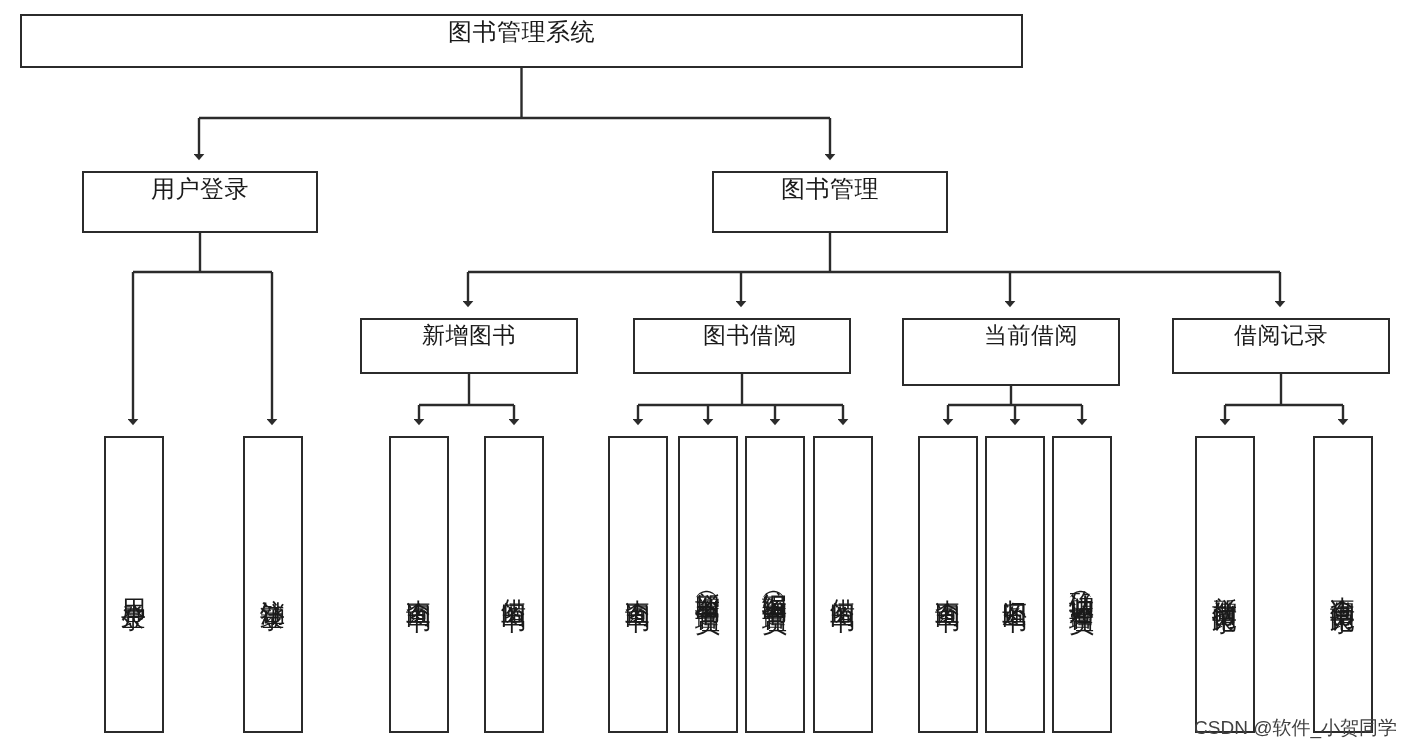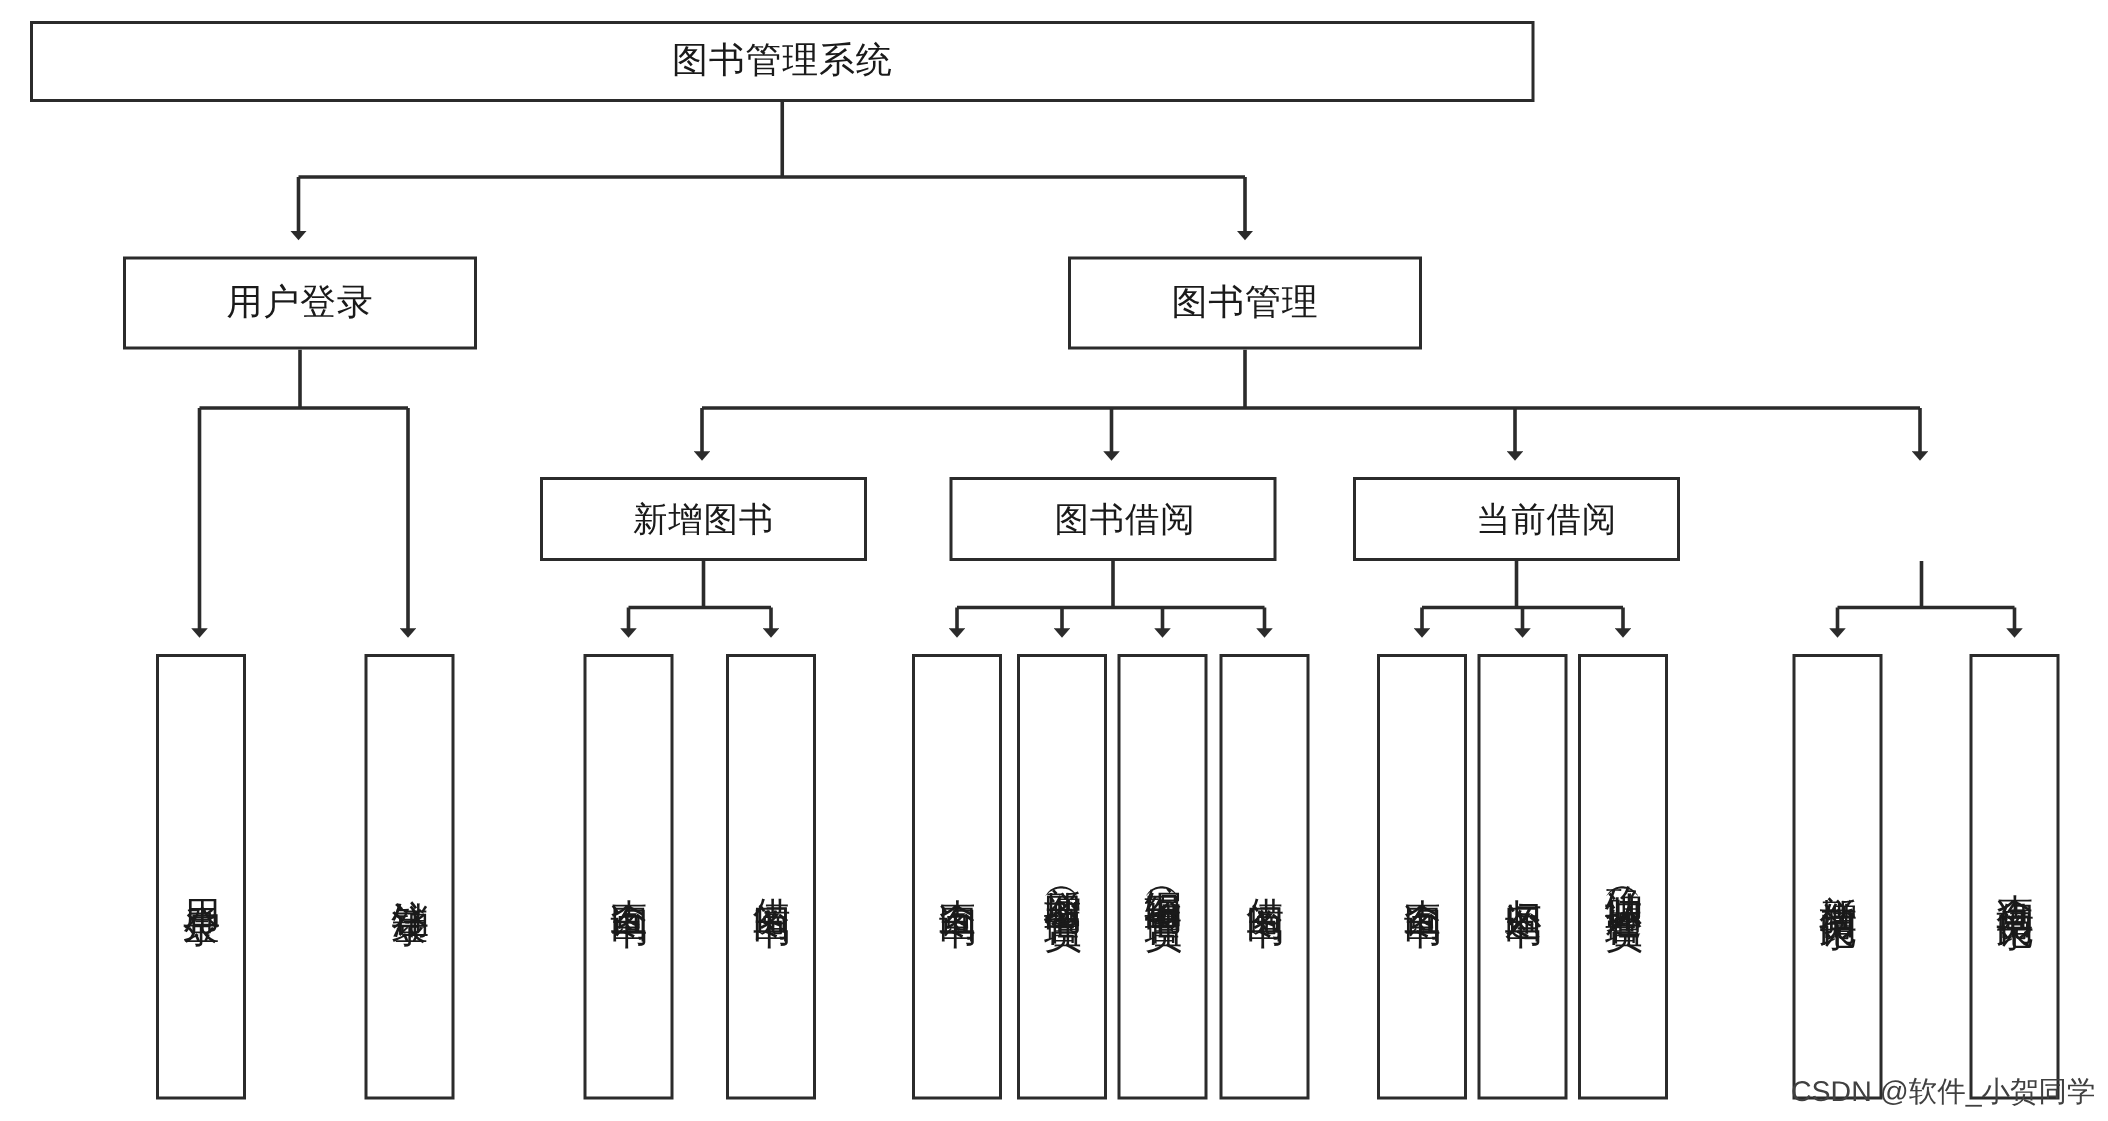--- a/index.html
+++ b/index.html
@@ -25,21 +25,20 @@
     left: 0; top: 0;
     width: 1405px;
     height: 747px;
   }
   .node {
     position: absolute;
     box-sizing: border-box;
     background: #ffffff;
     border: 2px solid #2b2b2b;
     display: flex;
-    align-items: center;
     justify-content: center;
     color: #1a1a1a;
   }
   .node-label {
     display: block;
     text-align: center;
     line-height: 1.32;
     letter-spacing: 0.5px;
   }
   .node.horiz .node-label {
@@ -152,22 +151,25 @@
   <div class="node horiz level1" style="left:712px; top:171px; width:236px; height:62px;">
     <span class="node-label">图书管理</span>
   </div>
 
   <div class="node horiz level2" style="left:360px; top:318px; width:218px; height:56px;">
     <span class="node-label">新增图书</span>
   </div>
   <div class="node horiz level2" style="left:633px; top:318px; width:218px; height:56px;padding-left:16px;">
     <span class="node-label">图书借阅</span>
   </div>
-  <div class="node horiz level2" style="left:902px; top:318px; width:218px; height:56px;padding-left:40px;">
+  <div class="node horiz level2" style="left:902px; top:318px; width:218px; height:68px;padding-left:40px;">
     <span class="node-label">当前借阅</span>
+  </div>
+  <div class="node horiz level2" style="left:1172px; top:318px; width:218px; height:56px;">
+    <span class="node-label">借阅记录</span>
   </div>
 
   <div class="node vert" style="left:104px; top:436px; width:60px; height:297px;">
     <span class="node-label">用户登录</span>
   </div>
   <div class="node vert" style="left:243px; top:436px; width:60px; height:297px;">
     <span class="node-label">注销登录</span>
   </div>
   <div class="node vert" style="left:389px; top:436px; width:60px; height:297px;">
     <span class="node-label">查询图书</span>

